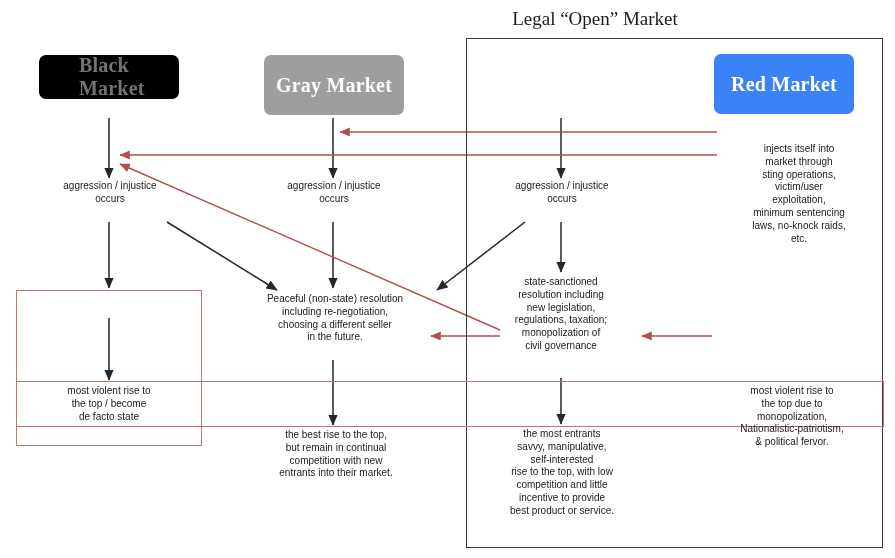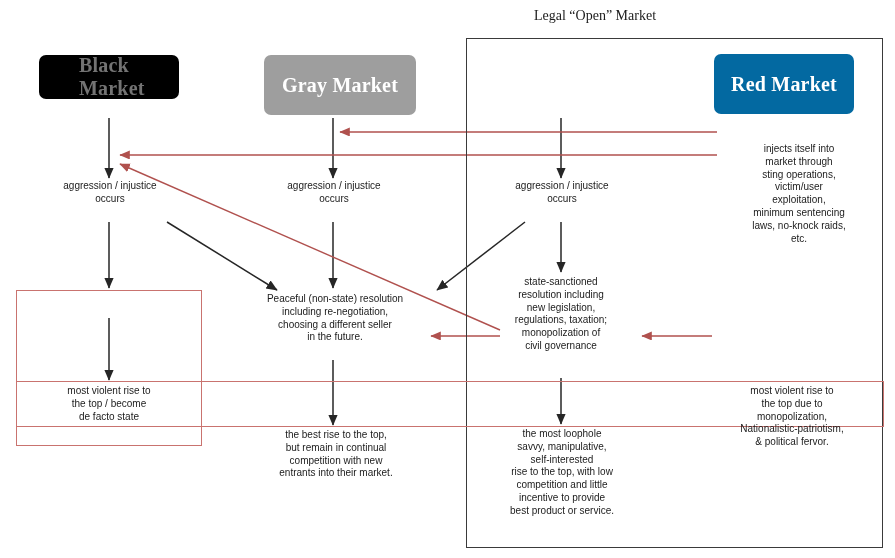--- a/index.html
+++ b/index.html
@@ -41,21 +41,21 @@
     text-align: center;
     font-family: "Liberation Sans", sans-serif;
     font-size: 10px;
     line-height: 1.28;
     color: #1b1b1b;
     box-sizing: border-box;
   }
   .group-title {
     position: absolute;
     font-family: "Liberation Serif", serif;
-    font-size: 14px;
+    font-size: 19px;
     color: #1b1b1b;
     text-align: center;
     white-space: nowrap;
   }
   .group-frame {
     position: absolute;
     border: 1.6px solid #3a3a3a;
     box-sizing: border-box;
     background: transparent;
   }
@@ -123,26 +123,26 @@
   <div class="group-title" style="left:595px; top:8px; transform:translateX(-50%);">Legal “Open” Market</div>
   <div class="group-frame" style="left:466px; top:38px; width:417px; height:510px;"></div>
 
   <div class="hl-rect" style="left:16px; top:290px; width:186px; height:156px;"></div>
   <div class="hl-rect" style="left:16px; top:381px; width:868px; height:46px;"></div>
 
   <div class="node-box" style="left:39px; top:55px; width:140px; height:44px; background:#000000; color:#737373;padding-left:40px;">
     <span>Black Market</span>
   </div>
 
-  <div class="node-box" style="left:264px; top:55px; width:152px; height:60px; background:#9e9e9e; color:#ffffff;">
+  <div class="node-box" style="left:264px; top:55px; width:140px; height:60px; background:#9e9e9e; color:#ffffff;">
     <span>Gray Market</span>
   </div>
 
 
-  <div class="node-box" style="left:714px; top:54px; width:140px; height:60px; background:#0369a1; color:#ffffff;">
+  <div class="node-box" style="left:714px; top:54px; width:140px; height:60px; background:#3b82f6; color:#ffffff;">
     <span>Red Market</span>
   </div>
 
   <div class="caption" style="left:24px; top:180px; width:172px; white-space:pre-line;">aggression / injustice
 occurs</div>
 
   <div class="caption" style="left:248px; top:180px; width:172px; white-space:pre-line;">aggression / injustice
 occurs</div>
 
   <div class="caption" style="left:476px; top:180px; width:172px; white-space:pre-line;">aggression / injustice
@@ -172,21 +172,21 @@
 competition with new
 entrants into their market.</div>
 
   <div class="caption" style="left:482px; top:276px; width:158px; white-space:pre-line;">state-sanctioned
 resolution including
 new legislation,
 regulations, taxation;
 monopolization of
 civil governance</div>
 
-  <div class="caption" style="left:470px; top:428px; width:184px; white-space:pre-line;">the most loophole
+  <div class="caption" style="left:470px; top:428px; width:184px; white-space:pre-line;">the most entrants
 savvy, manipulative,
 self-interested
 rise to the top, with low
 competition and little
 incentive to provide
 best product or service.</div>
 
 
   <div class="caption" style="left:700px; top:385px; width:184px; white-space:pre-line;">most violent rise to
 the top due to

